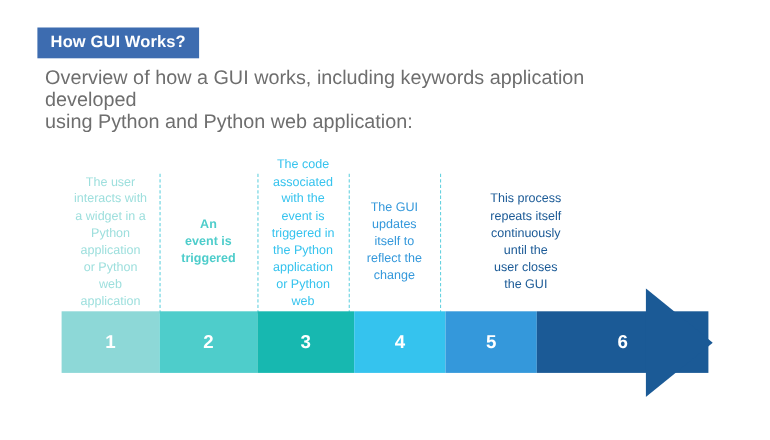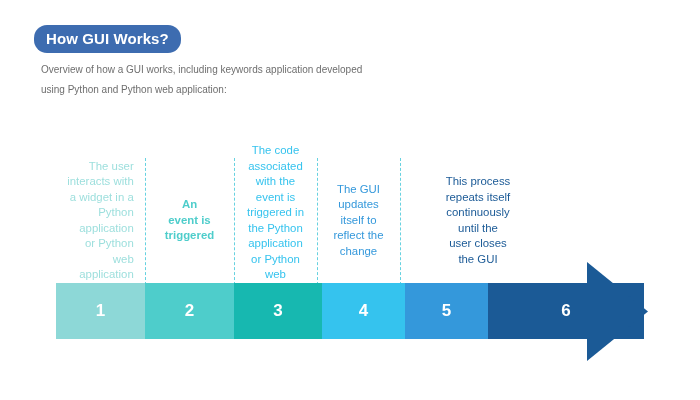--- a/index.html
+++ b/index.html
@@ -20,32 +20,32 @@
   #title-badge {
     position: absolute;
     left: 34px;
     top: 25px;
     background: #3d6cb0;
     color: #ffffff;
     font-size: 15px;
     font-weight: bold;
     letter-spacing: 0.1px;
     padding: 6px 12px 7px 12px;
-    border-radius: 13px;
+    border-radius: 0;
     line-height: 1;
     white-space: nowrap;
   }
 
   #subtitle {
     position: absolute;
     left: 41px;
     top: 60px;
     width: 560px;
     color: #6e6e6e;
-    font-size: 10px;
+    font-size: 18px;
     line-height: 20px;
     white-space: pre-line;
   }
 
   
   #diagram {
     position: absolute;
     left: 56px;
     top: 118px;
     width: 588px;
@@ -117,21 +117,21 @@
 <body>
 
 <div id="title-badge">How GUI Works?</div>
 <div id="subtitle">Overview of how a GUI works, including keywords application developed
 using Python and Python web application:</div>
 
 <div id="diagram">
 
   <div id="columns">
     <div class="col" style="width: 89px; flex: 0 0 89px;">
-      <div class="col-text" style="color: rgb(157, 223, 221); text-align: right;">The user
+      <div class="col-text" style="color: rgb(157, 223, 221);">The user
 interacts with
 a widget in a
 Python
 application
 or Python
 web
 application</div>
     </div>
     <div class="col" style="width: 89px; flex: 0 0 89px; border-left-color: rgb(103, 210, 224);">
       <div class="col-text" style="color: rgb(78, 205, 203); font-weight: bold;">An

